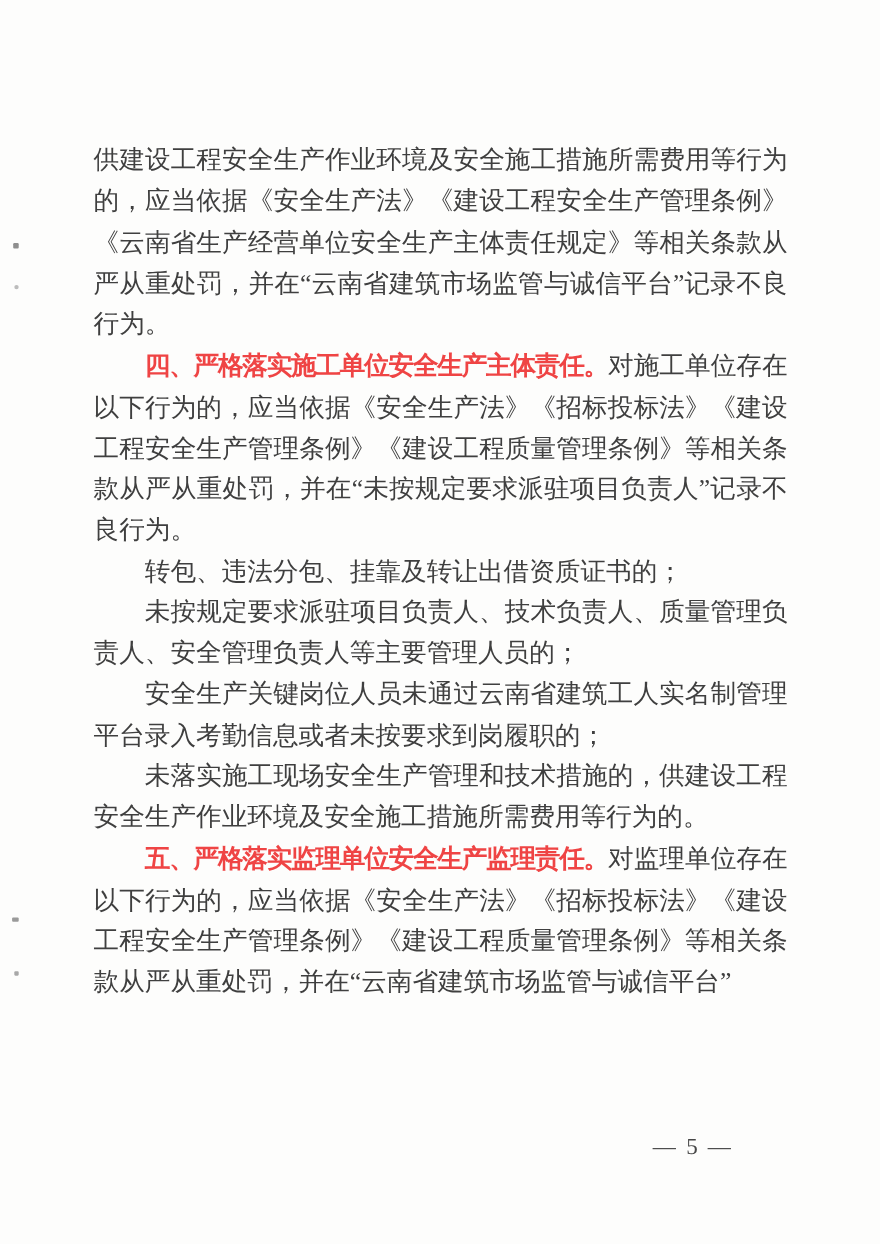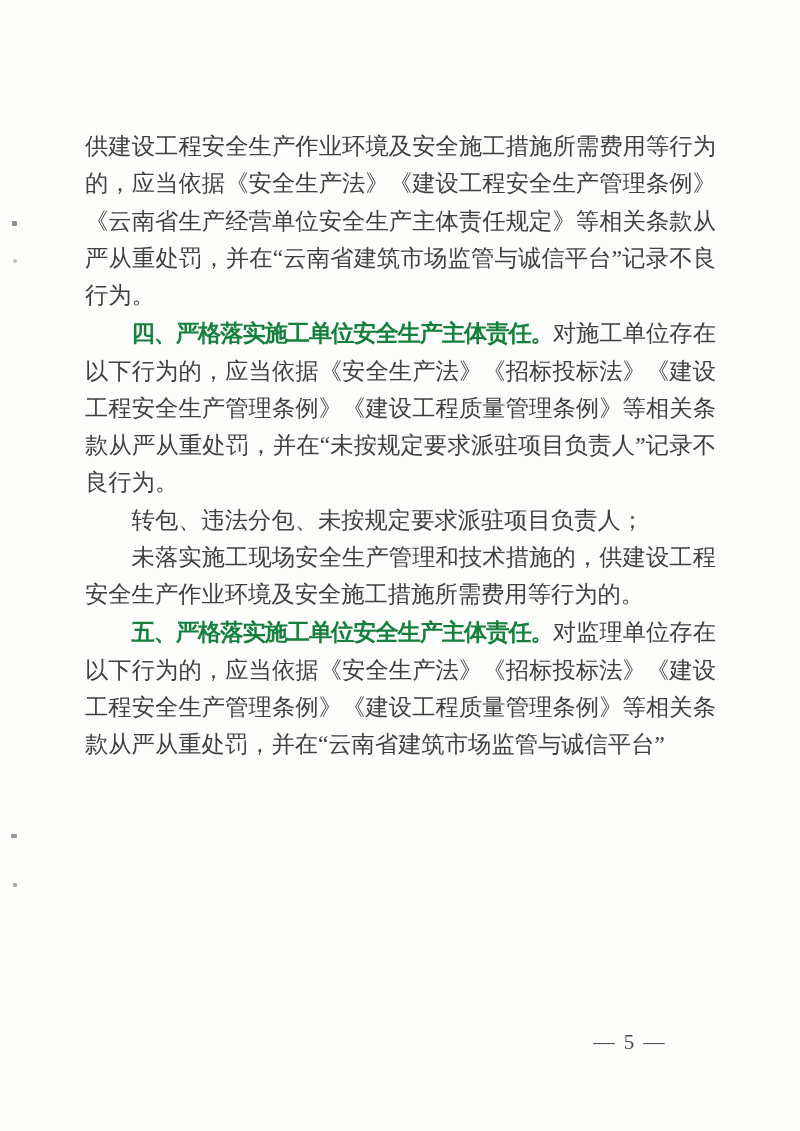--- a/index.html
+++ b/index.html
@@ -28,21 +28,21 @@
   }
   .para {
     margin: 0;
     padding: 0;
   }
   .para.indent {
     text-indent: 2em;
   }
   .lead {
     font-weight: 700;
-    color: #15803d;
+    color: #ef4444;
     letter-spacing: -0.05em;
     font-family: "DejaVu Sans", "Liberation Sans", sans-serif;
   }
   .page-number {
     position: absolute;
     top: 1030px;
     left: 562px;
     width: 136px;
     text-align: center;
     font-size: 21px;
@@ -59,22 +59,24 @@
   .speck.s3 { left: 11px; top: 834px; width: 6px; height: 4px; background: #9a9a9a; }
   .speck.s4 { left: 13px; top: 883px; width: 4px; height: 4px; background: #a8a8a8; }
 </style>
 </head>
 <body>
 
 <div class="page" style="background: rgb(253, 253, 252);">
   <main class="doc-body" id="doc-body" style="color: rgb(63, 63, 63);">
       <p class="para"><span>供建设工程安全生产作业环境及安全施工措施所需费用等行为的，应当依据《安全生产法》《建设工程安全生产管理条例》《云南省生产经营单位安全生产主体责任规定》等相关条款从严从重处罚，并在“云南省建筑市场监管与诚信平台”记录不良行为。</span></p>
       <p class="para indent"><strong class="lead">四、严格落实施工单位安全生产主体责任。</strong><span>对施工单位存在以下行为的，应当依据《安全生产法》《招标投标法》《建设工程安全生产管理条例》《建设工程质量管理条例》等相关条款从严从重处罚，并在“未按规定要求派驻项目负责人”记录不良行为。</span></p>
-      <p class="para indent"><span>转包、违法分包、未按规定要求派驻项目负责人；</span></p>
+      <p class="para indent"><span>转包、违法分包、挂靠及转让出借资质证书的；</span></p>
+      <p class="para indent"><span>未按规定要求派驻项目负责人、技术负责人、质量管理负责人、安全管理负责人等主要管理人员的；</span></p>
+      <p class="para indent"><span>安全生产关键岗位人员未通过云南省建筑工人实名制管理平台录入考勤信息或者未按要求到岗履职的；</span></p>
       <p class="para indent"><span>未落实施工现场安全生产管理和技术措施的，供建设工程安全生产作业环境及安全施工措施所需费用等行为的。</span></p>
-      <p class="para indent"><strong class="lead">五、严格落实施工单位安全生产主体责任。</strong><span>对监理单位存在以下行为的，应当依据《安全生产法》《招标投标法》《建设工程安全生产管理条例》《建设工程质量管理条例》等相关条款从严从重处罚，并在“云南省建筑市场监管与诚信平台”</span></p>
+      <p class="para indent"><strong class="lead">五、严格落实监理单位安全生产监理责任。</strong><span>对监理单位存在以下行为的，应当依据《安全生产法》《招标投标法》《建设工程安全生产管理条例》《建设工程质量管理条例》等相关条款从严从重处罚，并在“云南省建筑市场监管与诚信平台”</span></p>
     </main>
   <div class="page-number">— 5 —</div>
   <div class="speck s1"></div>
   <div class="speck s2"></div>
   <div class="speck s3"></div>
   <div class="speck s4"></div>
 </div>
 
 </body></html>

